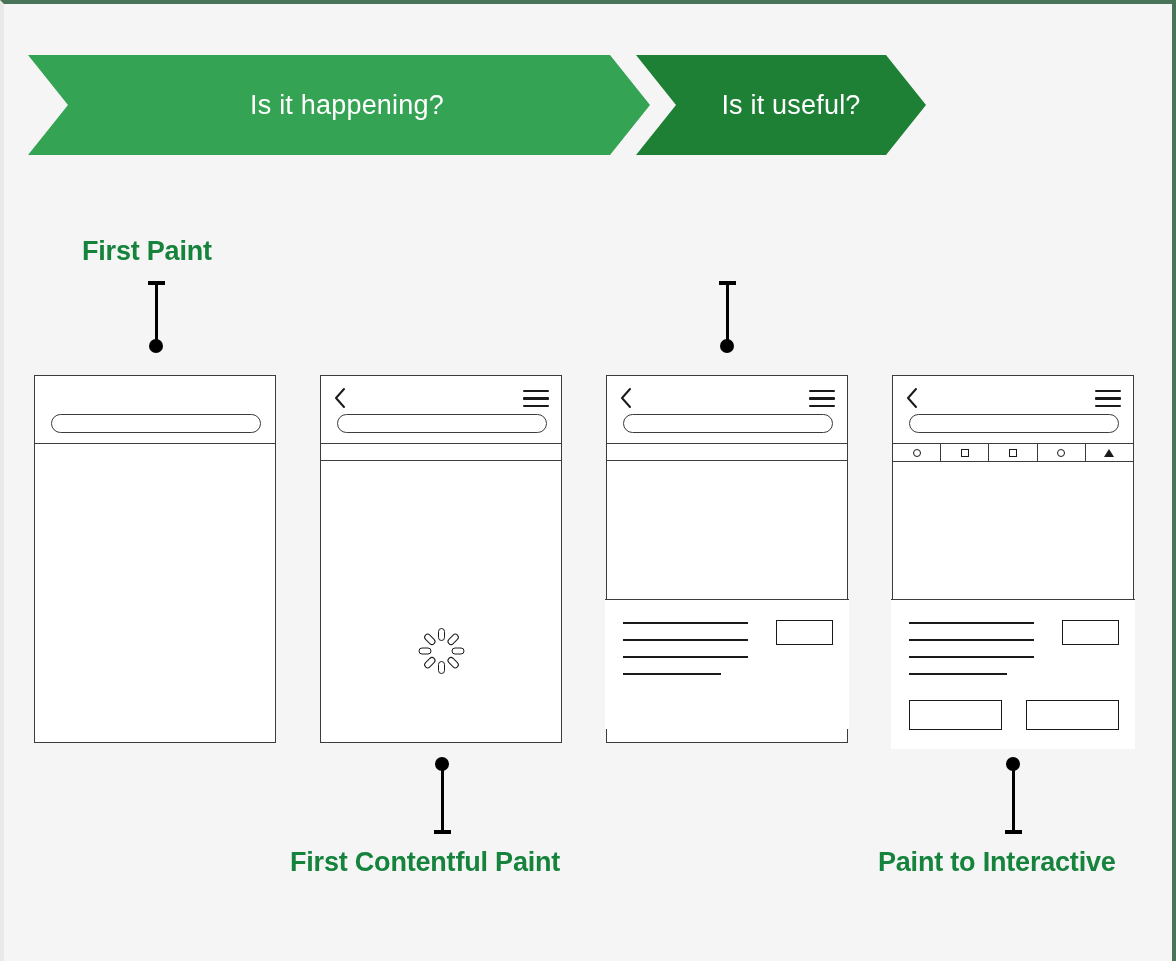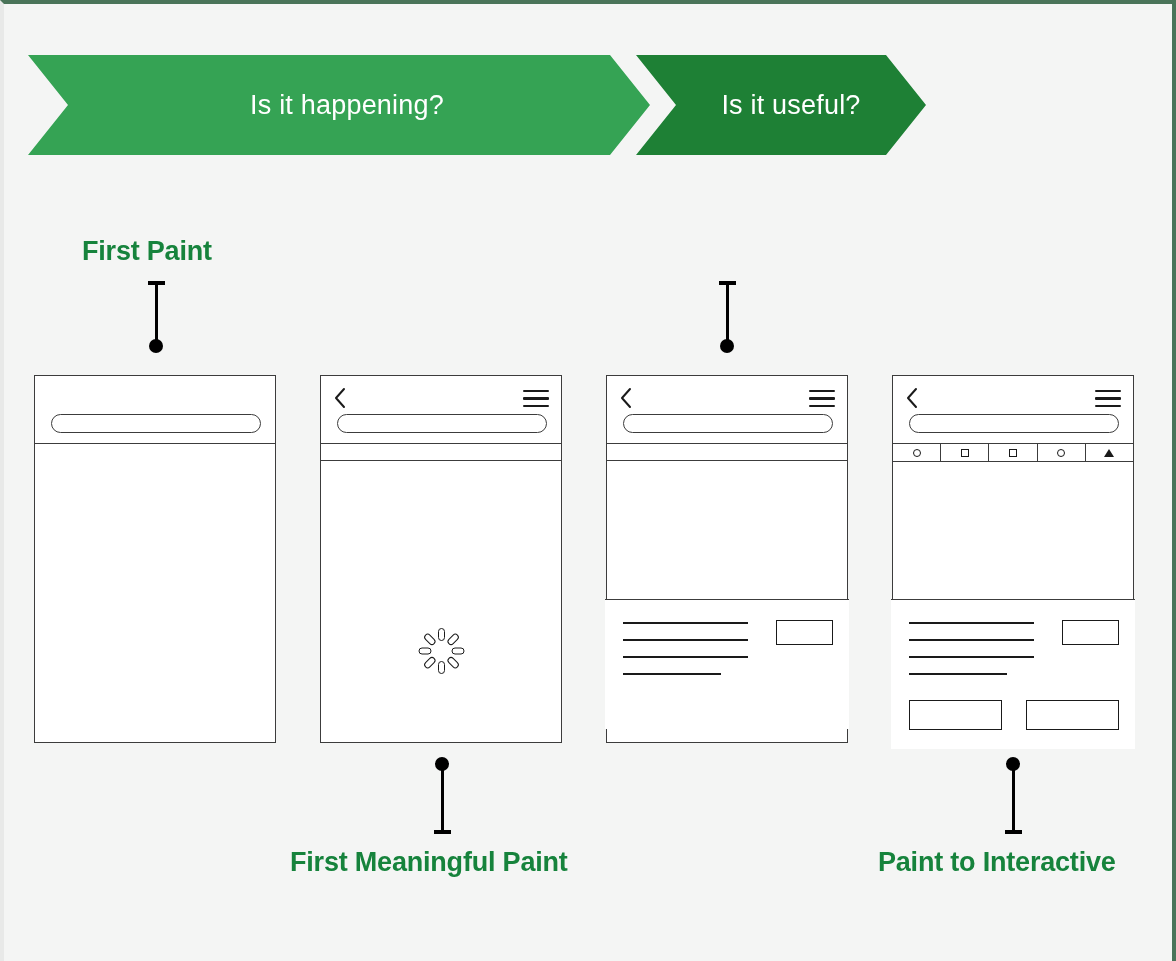--- a/index.html
+++ b/index.html
@@ -297,21 +297,21 @@
     </div>
 
     <div class="chevron" id="chevron-0">
       <span class="chevron-label">Is it happening?</span>
     </div>
 
 
   </div>
 
   <div class="metric-label" id="label-fp">First Paint</div>
-  <div class="metric-label" id="label-fcp">First Meaningful Paint</div>
+  <div class="metric-label" id="label-fcp">First Contentful Paint</div>
   <div class="metric-label" id="label-tti">Paint to Interactive</div>
 
   <div class="pointer down" id="pointer-fp">
     <div class="cap"></div>
     <div class="stem"></div>
     <div class="dot"></div>
   </div>
 
   <div class="pointer down" id="pointer-fmp">
     <div class="cap"></div>

